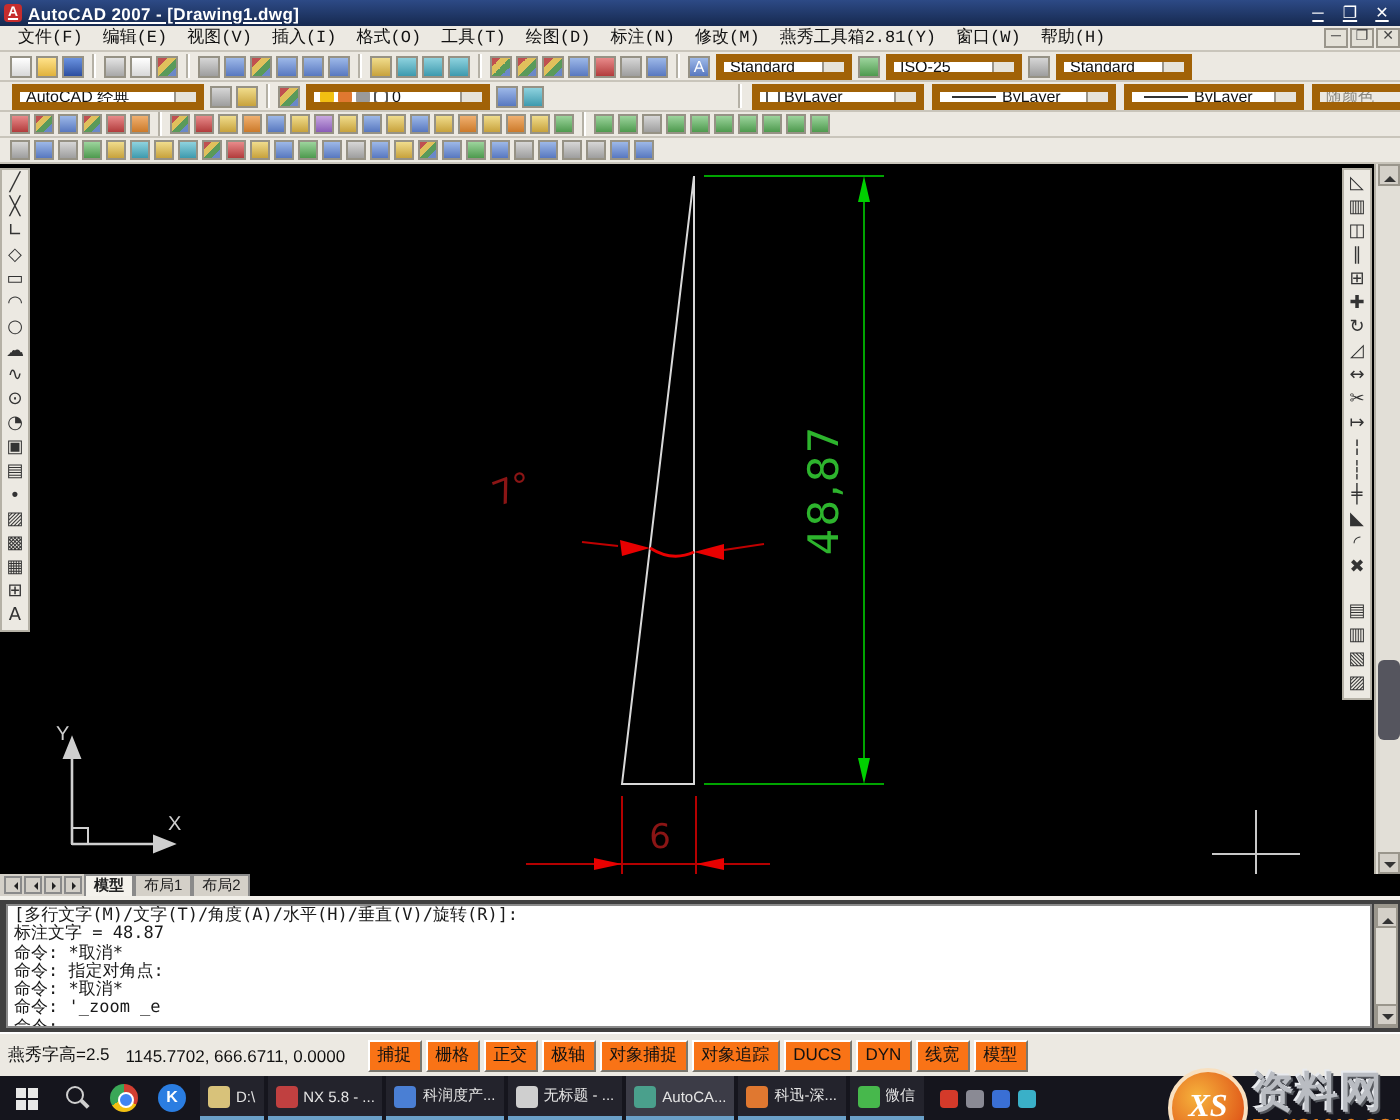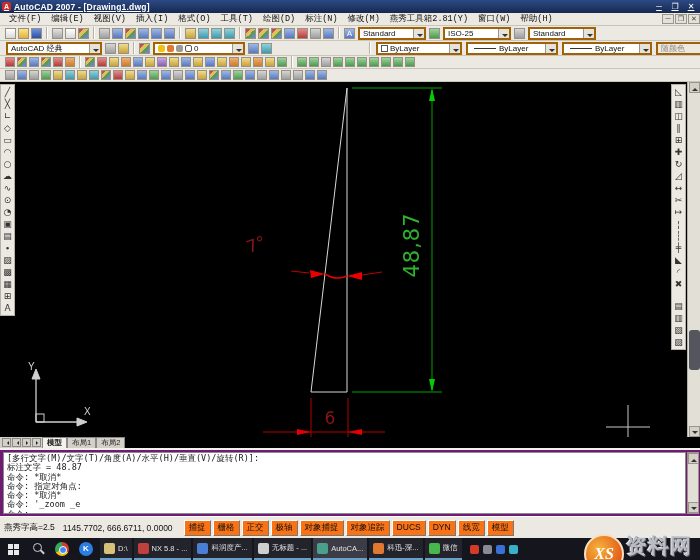--- a/index.html
+++ b/index.html
@@ -36,21 +36,21 @@
   .ti-sm { width:10px; height:10px; }
   .tsep { width:2px; height:12px; border-left:1px solid #b5b1a6; border-right:1px solid #fff; margin:0 3px; flex:none; }
   .k-doc{background:linear-gradient(#ffffff,#d8d8d8);} .k-folder{background:linear-gradient(#ffe28a,#e0b23c);}
   .k-save{background:linear-gradient(#6a92e0,#2d4fa0);} .k-print{background:linear-gradient(#e4e4e4,#a8a8a8);}
   .k-b{background:linear-gradient(#9db8e8,#5878c0);} .k-t{background:linear-gradient(#8ed2de,#3e9aae);}
   .k-r{background:linear-gradient(#e88a8a,#b23c3c);} .k-g{background:linear-gradient(#9cd49c,#4e9a4e);}
   .k-y{background:linear-gradient(#f0dc8c,#c8a23c);} .k-o{background:linear-gradient(#f0b070,#cc7a2a);}
   .k-p{background:linear-gradient(#c8a8e0,#8a5cb8);} .k-gy{background:linear-gradient(#d6d6d6,#9e9e9e);}
   .k-m{background:linear-gradient(135deg,#c05050 25%,#e0c05c 25% 50%,#5a9a5a 50% 75%,#6a88c8 75%);}
 
-  .combo { height:13px; background:#fff; border:2px solid #a16207; display:flex; align-items:center;
+  .combo { height:13px; background:#fff; border:4px solid #a16207; display:flex; align-items:center;
     font-size:8px; color:#111; margin:11px 2px; flex:none; position:relative; padding-left:3px; white-space:nowrap; overflow:hidden; }
   .combo .arr { position:absolute; right:0; top:0; width:11px; height:100%; background:#e6e3da;
     border-left:1px solid #9a968c; }
   .combo .arr::before { content:""; position:absolute; left:3px; top:5px; border:3px solid transparent; border-top-color:#333; }
   .combo.dis { background:#ece9e2; color:#8a887f; }
   .cicon { width:7px; height:7px; margin-right:2px; flex:none; }
   .swatch-white { background:#fff; border:1px solid #555; }
   .lt-line { width:22px; height:1px; background:#333; margin:0 3px; flex:none; }
   .mini { width:7px; height:7px; border-radius:2px; margin-right:2px; flex:none; }
 
@@ -78,21 +78,21 @@
   #tabstrip { position:absolute; left:0; top:355px; width:700px; height:11px; background:#000; display:flex; align-items:flex-end; }
   .tabnav { display:flex; background:#d4d0c8; height:11px; align-items:center; padding:0 1px; }
   .tnb { width:9px; height:9px; background:#d4d0c8; border:1px solid #8a8a8a; position:relative; margin:0 0.5px; }
   .tnb::before { content:""; position:absolute; top:2px; border:2.5px solid transparent; }
   .tnb.l::before { left:2px; border-right-color:#222; } .tnb.r::before { left:3px; border-left-color:#222; }
   .tab { height:11px; background:#d4d0c8; border:1px solid #8a8a8a; border-bottom:none; font-size:7.5px;
     padding:0 4px; line-height:10px; color:#222; }
   .tab.active { background:#f4f2ec; font-weight:bold; }
 
   
-  #cmdwin { position:absolute; left:0; top:448px; width:700px; height:68px; background:#701a75; border-top:2px solid #f2f0ea; }
+  #cmdwin { position:absolute; left:0; top:448px; width:700px; height:68px; background:#404040; border-top:2px solid #f2f0ea; }
   #cmdtext { position:absolute; left:3px; top:2px; right:14px; bottom:2px; background:#fff; border:1px solid #8a8a8a;
     font-family:"DejaVu Sans Mono","DejaVu Sans",monospace; font-size:8.5px; line-height:9.3px; color:#1a1a1a;
     padding:1px 3px; overflow:hidden; }
   .cscroll { position:absolute; right:1px; top:2px; width:12px; bottom:2px; background:#e2dfd7; border:1px solid #9a968c; }
   .cscroll .sarrow { left:0; }
 
   
   #statusbar { position:absolute; left:0; top:516px; width:700px; height:22px; background:#ece9e2;
     border-top:1px solid #fff; display:flex; align-items:center; padding-left:4px; }
   .st-left { font-size:8.5px; color:#111; margin-right:8px; white-space:nowrap; }

